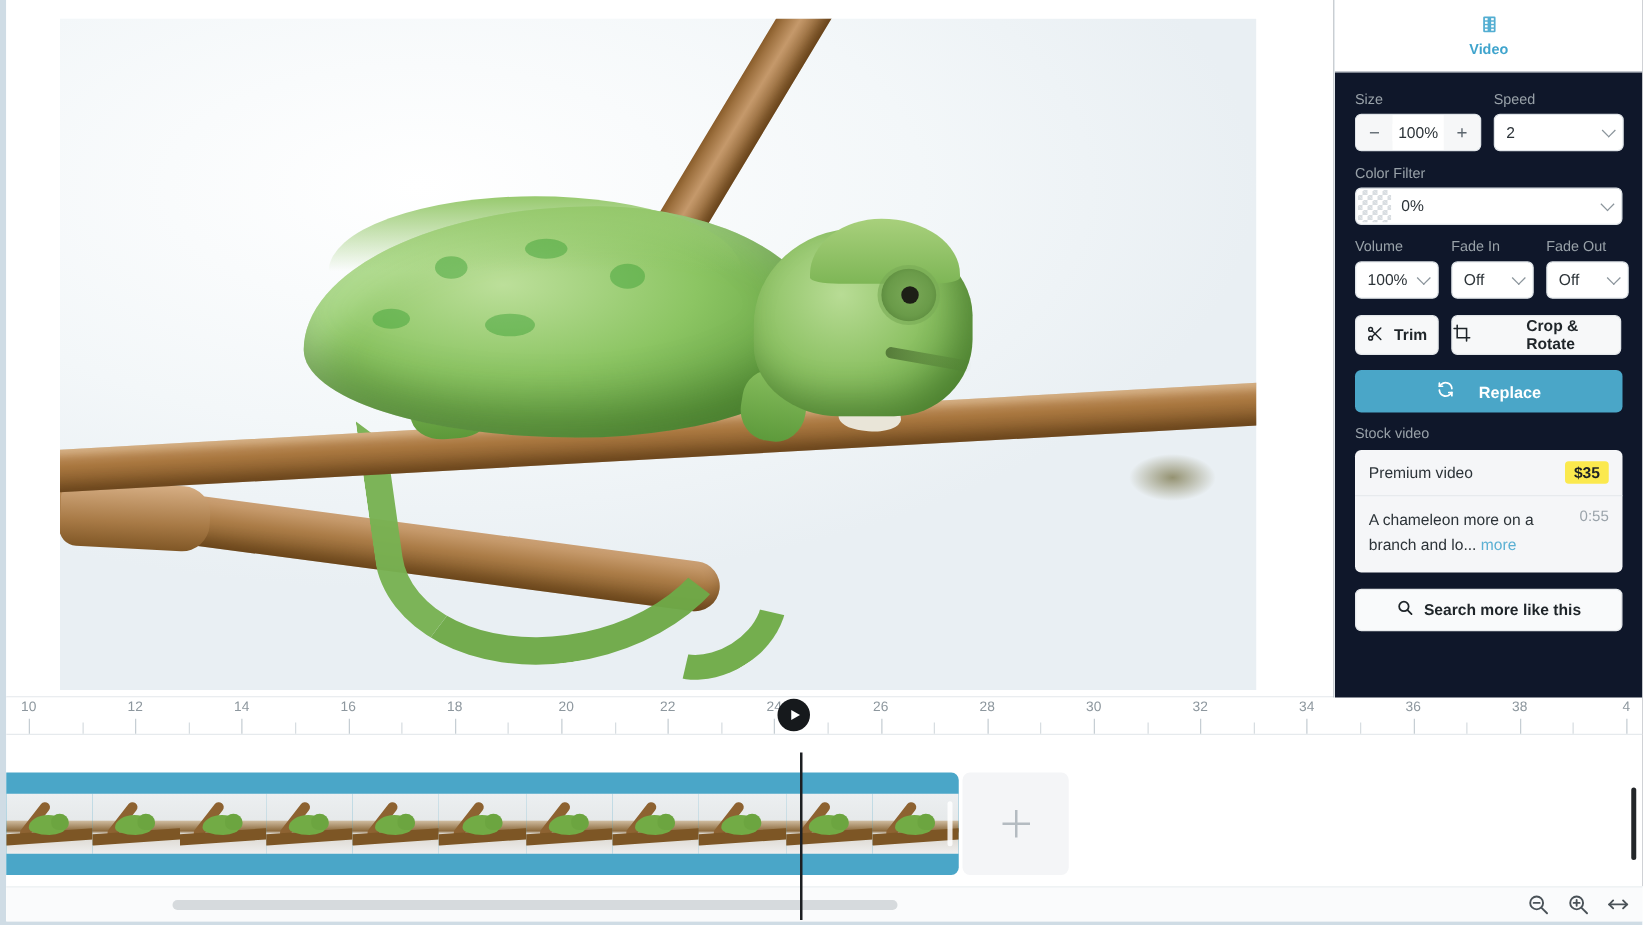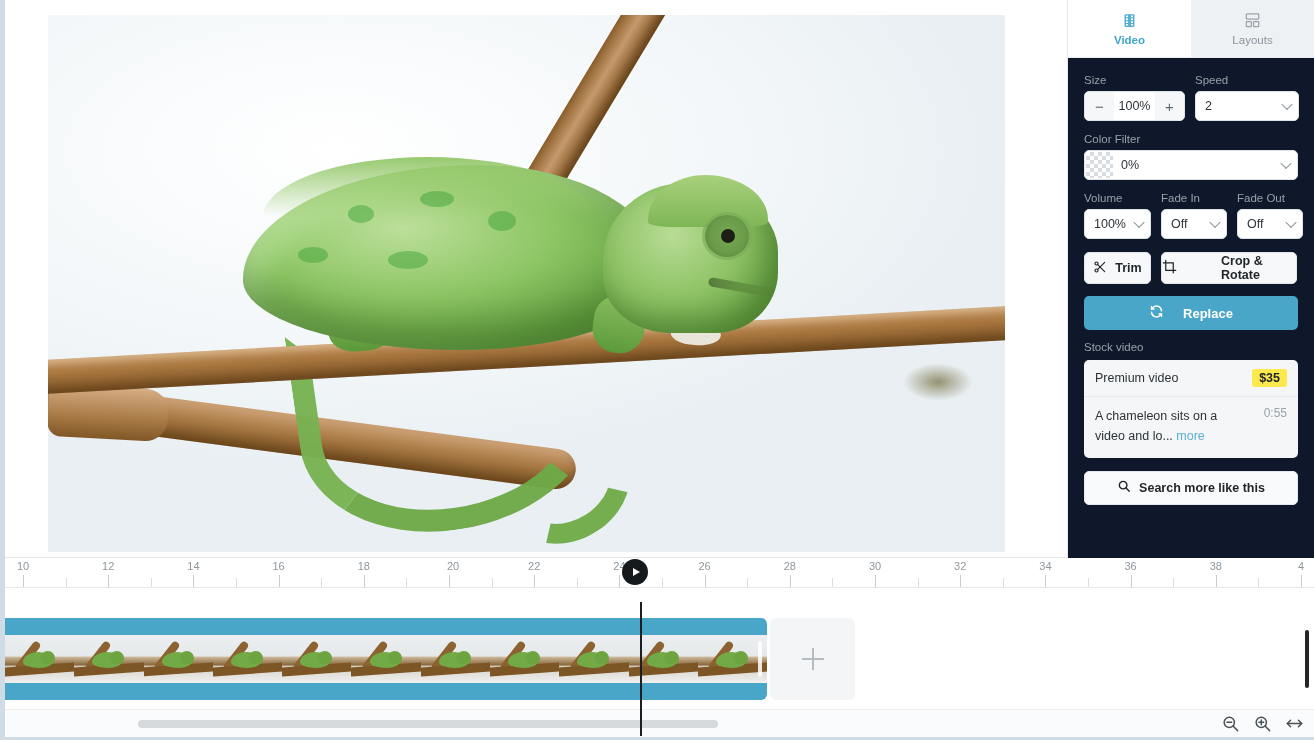--- a/index.html
+++ b/index.html
@@ -416,30 +416,20 @@
             <rect x="7" y="9" width="3" height="2.4" fill="#fff"></rect>
             <rect x="14" y="9" width="3" height="2.4" fill="#fff"></rect>
             <rect x="7" y="13" width="3" height="2.4" fill="#fff"></rect>
             <rect x="14" y="13" width="3" height="2.4" fill="#fff"></rect>
             <rect x="7" y="17" width="3" height="2.1" fill="#fff"></rect>
             <rect x="14" y="17" width="3" height="2.1" fill="#fff"></rect>
           </svg>
         </span>
         <span class="tab-label">Video</span>
       </div>
-      <div class="tab inactive">
-        <span>
-          <svg width="19" height="17" viewBox="0 0 26 22" fill="none">
-            <rect x="4.5" y="2" width="17" height="7" rx="1" stroke="#9aa3aa" stroke-width="1.7"></rect>
-            <rect x="4.5" y="12.5" width="7" height="7" rx="1" stroke="#9aa3aa" stroke-width="1.7"></rect>
-            <rect x="14.5" y="12.5" width="7" height="7" rx="1" stroke="#9aa3aa" stroke-width="1.7"></rect>
-          </svg>
-        </span>
-        <span class="tab-label">Layouts</span>
-      </div>
     </div>
 
     <div class="panel-body">
 
       <div class="row" style="margin-top:4px;">
         <div>
           <div class="fld-label">Size</div>
           <div class="stepper">
             <div class="btn">−</div>
             <div class="val">100%</div>
@@ -524,21 +514,21 @@
       </div>
 
       <div class="stock-title">Stock video</div>
 
       <div class="stock-card">
         <div class="stock-head">
           <span class="t">Premium video</span>
           <span class="price-badge">$35</span>
         </div>
         <div class="stock-desc">
-          <div class="dtext"><span>A chameleon sits on a video and lo...</span> <span class="more">more</span></div>
+          <div class="dtext"><span>A chameleon more on a branch and lo...</span> <span class="more">more</span></div>
           <span class="dur">0:55</span>
         </div>
       </div>
 
       <div class="btn-search">
         <span>
           <svg width="14" height="14" viewBox="0 0 24 24" fill="none" stroke="#1f2529" stroke-width="2.4" stroke-linecap="round">
             <circle cx="10.5" cy="10.5" r="6.5"></circle>
               <line x1="15.5" y1="15.5" x2="21" y2="21"></line>
           </svg>

